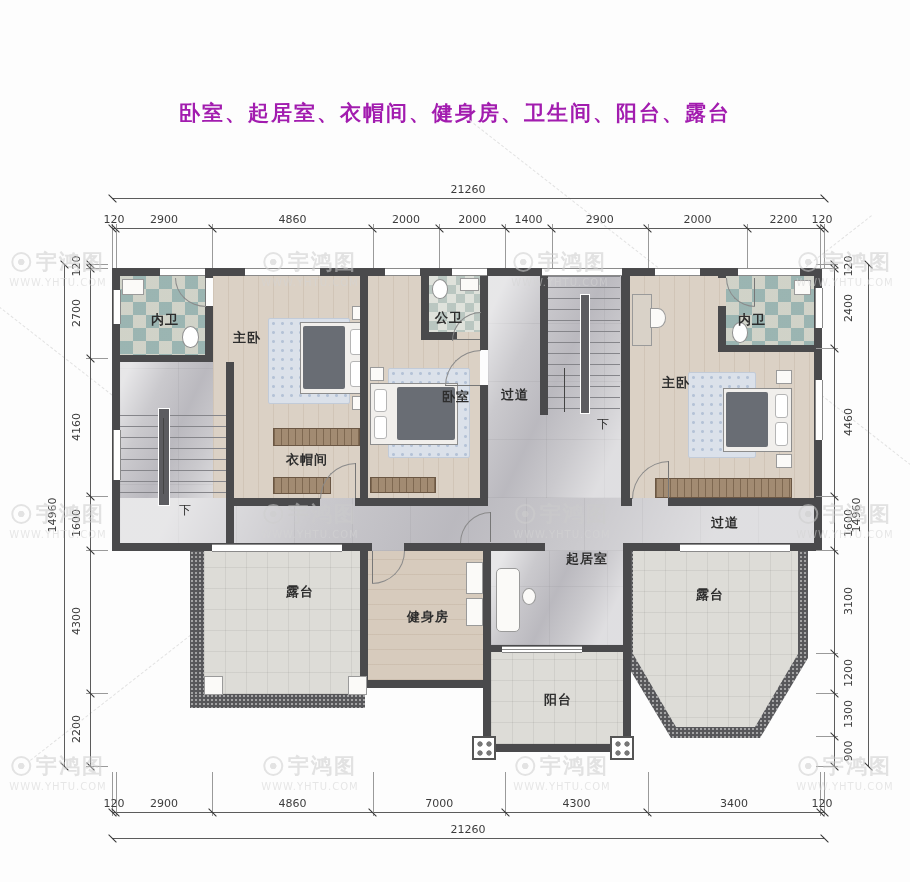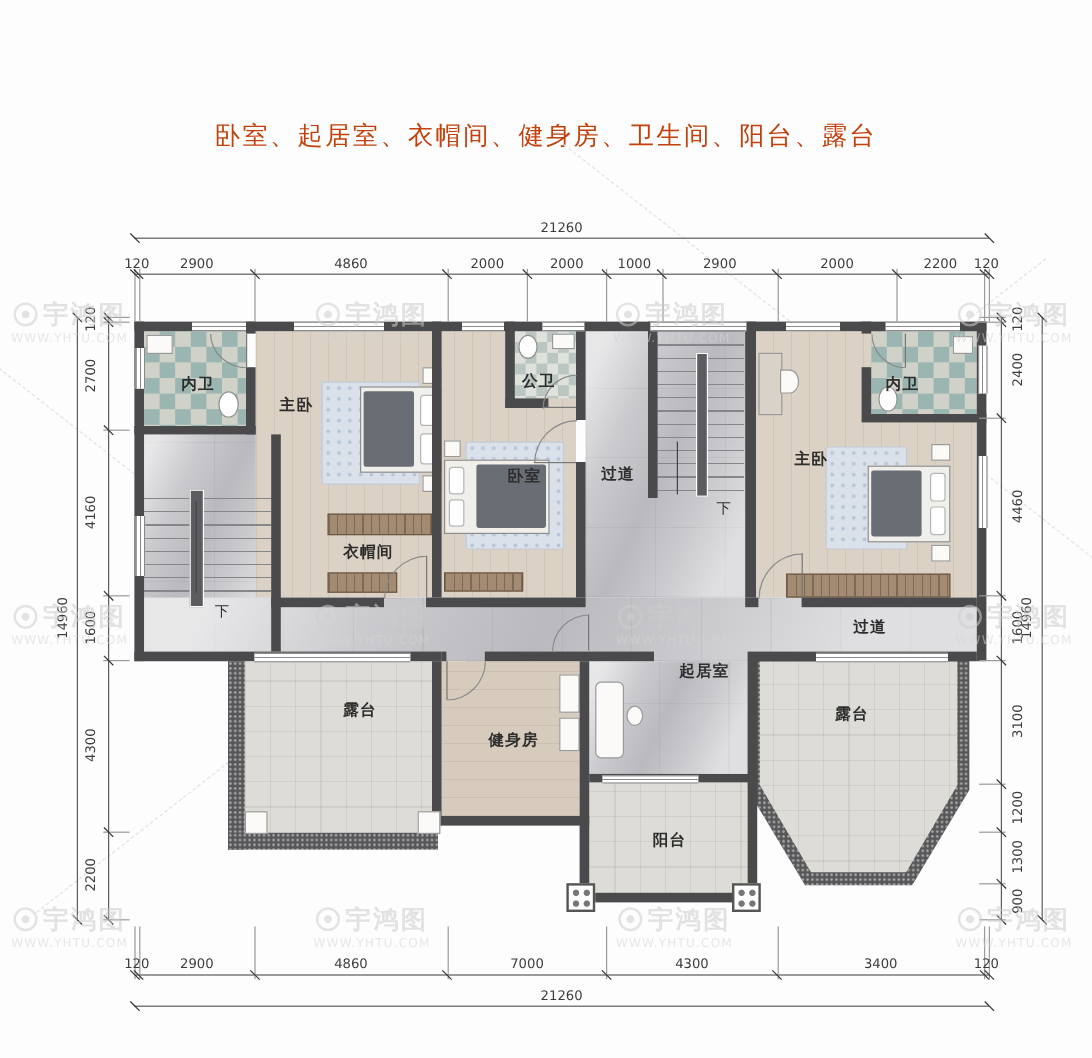--- a/index.html
+++ b/index.html
@@ -4,21 +4,21 @@
 <style>
   html,body{margin:0;padding:0;background:#fff;}
   #root{position:relative;width:910px;height:882px;background:#fdfdfd;overflow:hidden;
         font-family:"DejaVu Sans","Liberation Sans",sans-serif;}
   .abs{position:absolute;}
   
   .title-box{position:absolute;top:44px;left:50%;transform:translateX(-50%);
              background:#d2251f;color:#fff;font-size:26px;font-weight:bold;
              padding:7px 24px;letter-spacing:6px;white-space:nowrap;}
   .subtitle{position:absolute;top:99px;left:50%;transform:translateX(-50%);
-            color:#c2410c;font-size:21px;font-weight:400;letter-spacing:2px;white-space:nowrap;}
+            color:#a21caf;font-size:21px;font-weight:700;letter-spacing:2px;white-space:nowrap;}
   
   .dimstrip{position:absolute;z-index:6;}
   
   #plan{position:absolute;left:112px;top:268px;width:710px;height:494px;z-index:5;}
   .wall{position:absolute;background:#4a4a4c;}
   .fill{position:absolute;}
   .wood{background:#dbd1c5;background-image:repeating-linear-gradient(90deg,rgba(120,90,60,.10) 0 1px,transparent 1px 15px);}
   .woodh{background:#d7cbbd;background-image:repeating-linear-gradient(0deg,rgba(120,90,60,.10) 0 1px,transparent 1px 15px);}
   .marble{background:#cac9cd;background-image:
       linear-gradient(115deg,rgba(255,255,255,.55) 8%,transparent 28%,rgba(150,148,158,.30) 48%,transparent 66%,rgba(255,255,255,.4) 85%),
@@ -97,21 +97,21 @@
       <div style="width: 11px; height: 1px; background: rgb(51, 51, 51); transform: rotate(45deg); position: absolute; left: 629.67px; top: 50px;"></div>
       <div style="left: 708.026px; top: 46px; width: 1px; height: 44px; background: rgb(154, 154, 154); position: absolute;"></div>
       <div style="width: 11px; height: 1px; background: rgb(51, 51, 51); transform: rotate(45deg); position: absolute; left: 702.526px; top: 50px;"></div>
       <div style="left: 712px; top: 46px; width: 1px; height: 44px; background: rgb(154, 154, 154); position: absolute;"></div>
       <div style="width: 11px; height: 1px; background: rgb(51, 51, 51); transform: rotate(45deg); position: absolute; left: 706.5px; top: 50px;"></div>
       <div style="font-size: 11px; color: rgb(60, 60, 60); white-space: nowrap; position: absolute; left: 1.98698px; top: 48px; transform: translate(-50%, -100%);">120</div>
       <div style="font-size: 11px; color: rgb(60, 60, 60); white-space: nowrap; position: absolute; left: 51.9926px; top: 48px; transform: translate(-50%, -100%);">2900</div>
       <div style="font-size: 11px; color: rgb(60, 60, 60); white-space: nowrap; position: absolute; left: 180.484px; top: 48px; transform: translate(-50%, -100%);">4860</div>
       <div style="font-size: 11px; color: rgb(60, 60, 60); white-space: nowrap; position: absolute; left: 294.073px; top: 48px; transform: translate(-50%, -100%);">2000</div>
       <div style="font-size: 11px; color: rgb(60, 60, 60); white-space: nowrap; position: absolute; left: 360.305px; top: 48px; transform: translate(-50%, -100%);">2000</div>
-      <div style="font-size: 11px; color: rgb(60, 60, 60); white-space: nowrap; position: absolute; left: 416.603px; top: 48px; transform: translate(-50%, -100%);">1000</div>
+      <div style="font-size: 11px; color: rgb(60, 60, 60); white-space: nowrap; position: absolute; left: 416.603px; top: 48px; transform: translate(-50%, -100%);">1400</div>
       <div style="font-size: 11px; color: rgb(60, 60, 60); white-space: nowrap; position: absolute; left: 487.803px; top: 48px; transform: translate(-50%, -100%);">2900</div>
       <div style="font-size: 11px; color: rgb(60, 60, 60); white-space: nowrap; position: absolute; left: 585.496px; top: 48px; transform: translate(-50%, -100%);">2000</div>
       <div style="font-size: 11px; color: rgb(60, 60, 60); white-space: nowrap; position: absolute; left: 671.598px; top: 48px; transform: translate(-50%, -100%);">2200</div>
       <div style="font-size: 11px; color: rgb(60, 60, 60); white-space: nowrap; position: absolute; left: 710.013px; top: 48px; transform: translate(-50%, -100%);">120</div>
       <div style="left: 0px; top: 20px; width: 712px; height: 1px; background: rgb(92, 92, 92); position: absolute;"></div>
       <div style="width: 11px; height: 1px; background: rgb(51, 51, 51); transform: rotate(45deg); position: absolute; left: -5.5px; top: 20px;"></div>
       <div style="width: 11px; height: 1px; background: rgb(51, 51, 51); transform: rotate(45deg); position: absolute; left: 706.5px; top: 20px;"></div>
       <div style="font-size: 11px; color: rgb(60, 60, 60); white-space: nowrap; position: absolute; left: 356px; top: 18px; transform: translate(-50%, -100%);">21260</div>
     </div>
   <div class="dimstrip" style="left:112px;top:782px;width:712px;height:70px;">
@@ -353,21 +353,21 @@
     <div class="arc tl" style="left:348px;top:244px;width:30px;height:30px;"></div>
     <div class="leaf" style="left:378px;top:244px;width:1px;height:30px;"></div>
 
     <div class="column" style="left:360px;top:468px;"></div>
     <div class="column" style="left:498px;top:468px;"></div>
 
     <div class="rlbl" style="left:53px;top:52px;">内卫</div>
     <div class="rlbl" style="left:135px;top:70px;">主卧</div>
     <div class="rlbl" style="left:195px;top:192px;">衣帽间</div>
     <div class="rlbl" style="left:337px;top:50px;">公卫</div>
-    <div class="rlbl" style="left:325px;top:129px;">卧室</div>
+    <div class="rlbl" style="left:344px;top:129px;">卧室</div>
     <div class="rlbl" style="left:403px;top:127px;">过道</div>
     <div class="rlbl" style="left:564px;top:115px;">主卧</div>
     <div class="rlbl" style="left:640px;top:52px;">内卫</div>
     <div class="rlbl" style="left:613px;top:255px;">过道</div>
     <div class="rlbl" style="left:475px;top:291px;">起居室</div>
     <div class="rlbl" style="left:316px;top:349px;">健身房</div>
     <div class="rlbl" style="left:188px;top:324px;">露台</div>
     <div class="rlbl" style="left:598px;top:327px;">露台</div>
     <div class="rlbl" style="left:446px;top:432px;">阳台</div>
     <div class="dlbl" style="left:73px;top:242px;">下</div>

